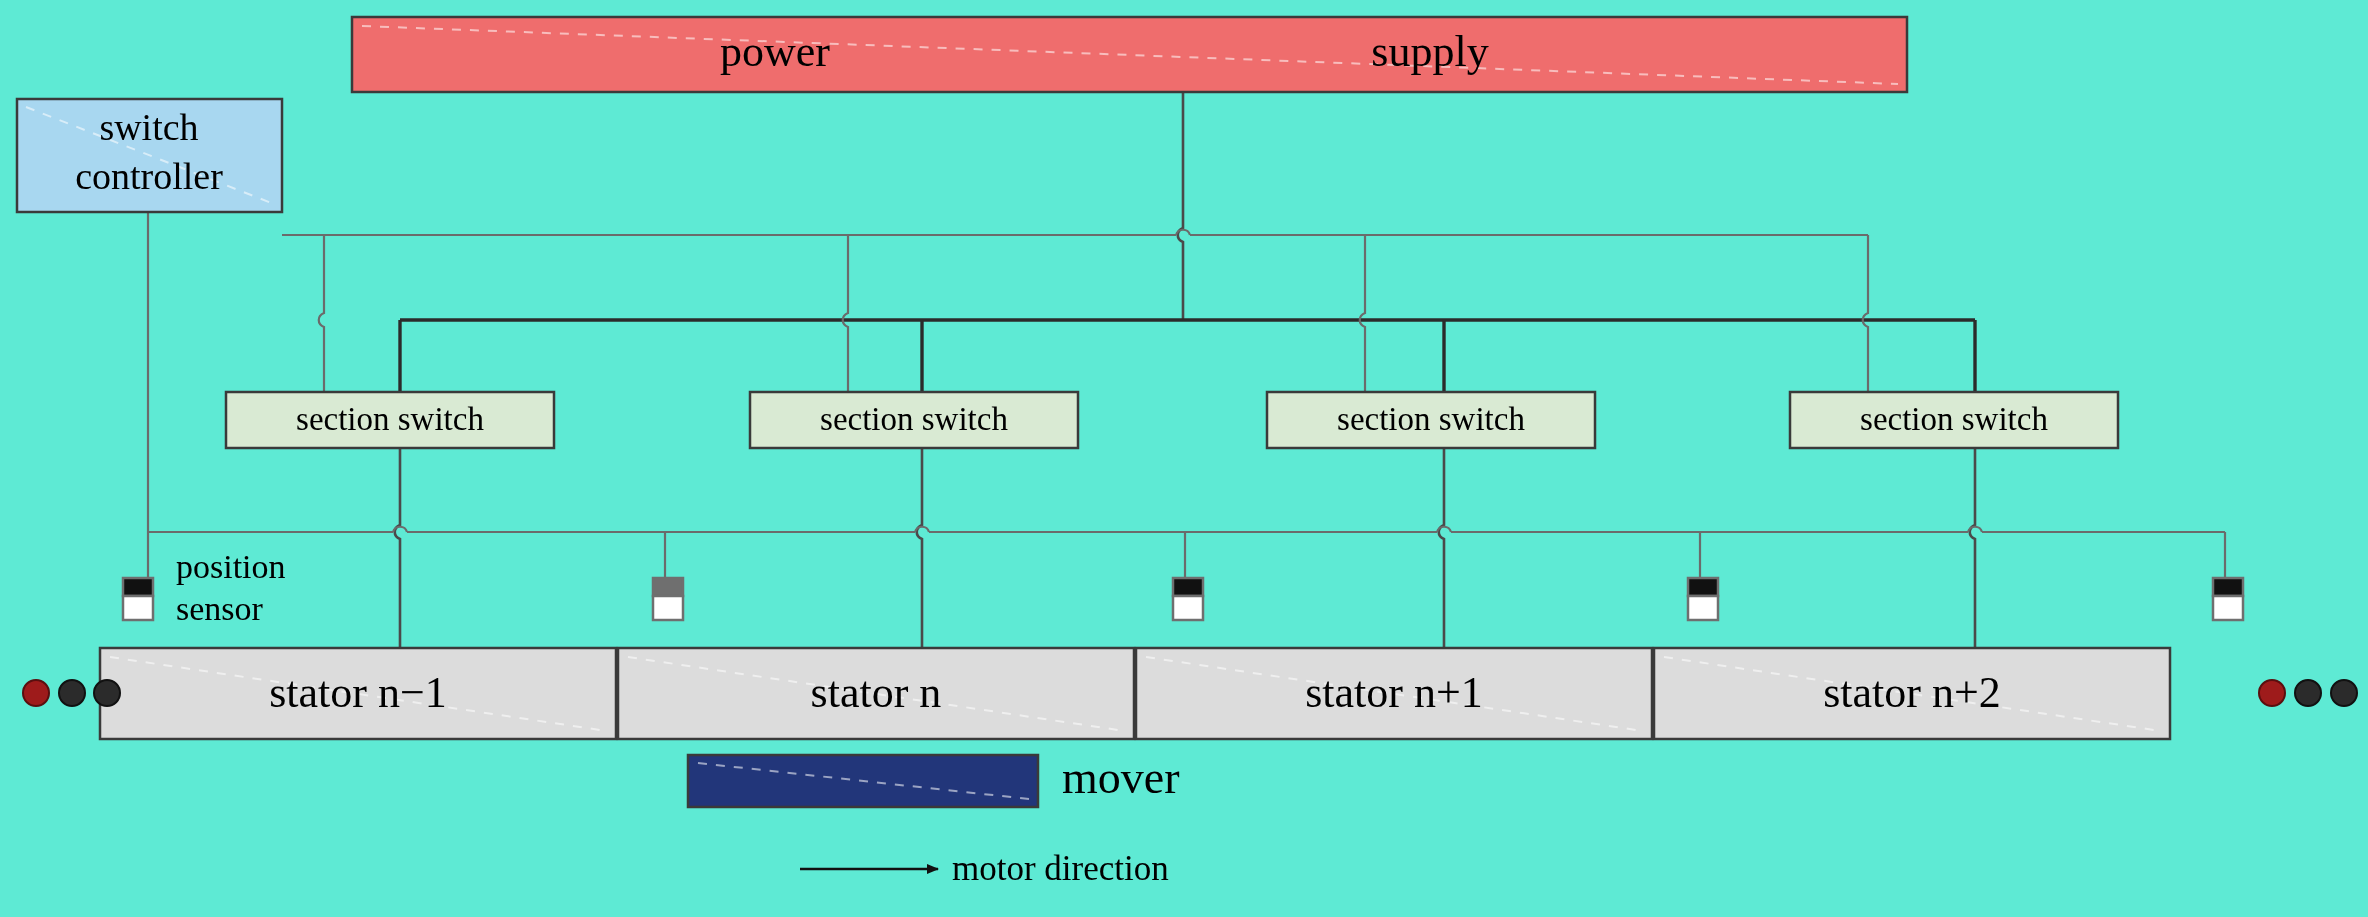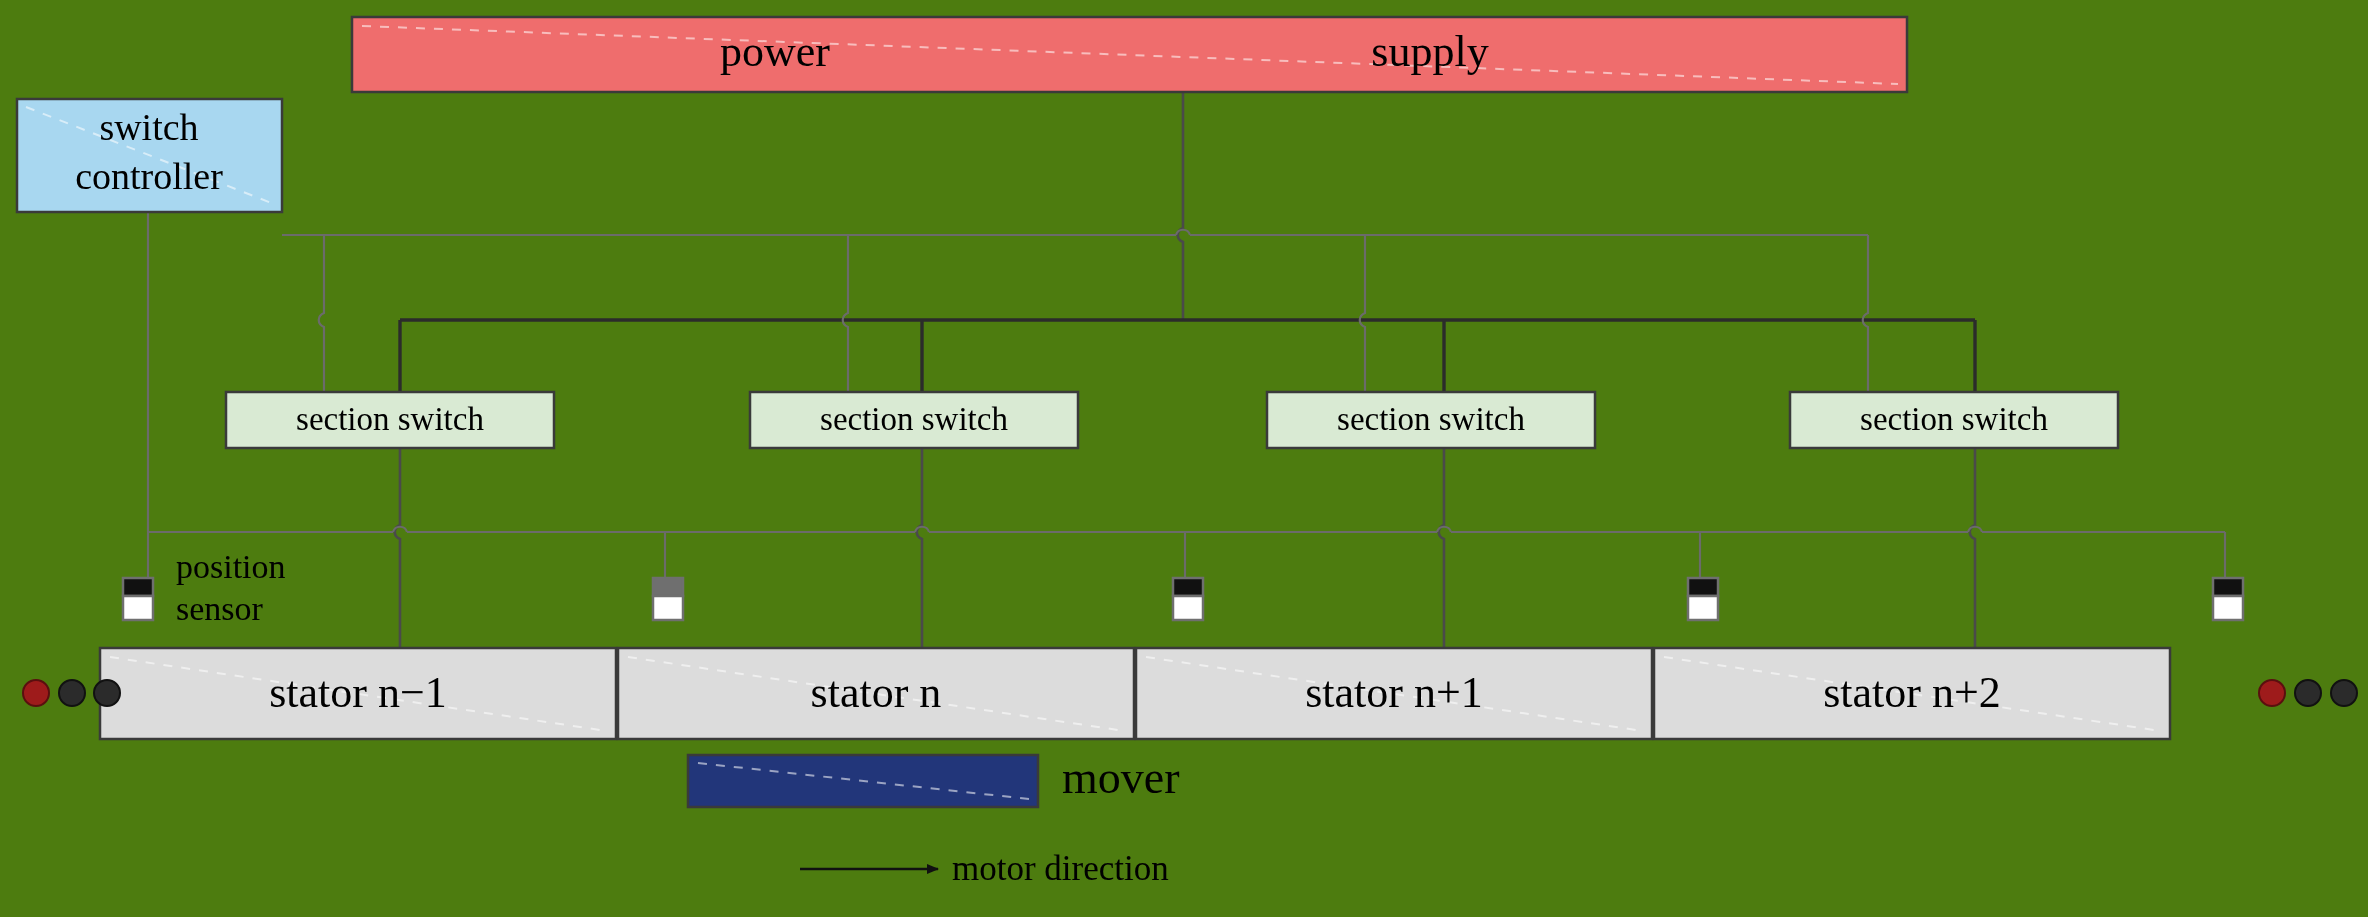--- a/index.html
+++ b/index.html
@@ -10,21 +10,21 @@
   body {
     width: 2368px;
     height: 917px;
     font-family: "Liberation Serif", "DejaVu Serif", serif;
     overflow: hidden;
   }
   #diagram-root {
     position: relative;
     width: 2368px;
     height: 917px;
-    background: #4d7c0f;
+    background: #5eead4;
   }
   svg#diagram-svg {
     display: block;
     width: 2368px;
     height: 917px;
   }
   .box-label {
     font-family: "Liberation Serif", "DejaVu Serif", serif;
     fill: #000000;
     text-anchor: middle;

